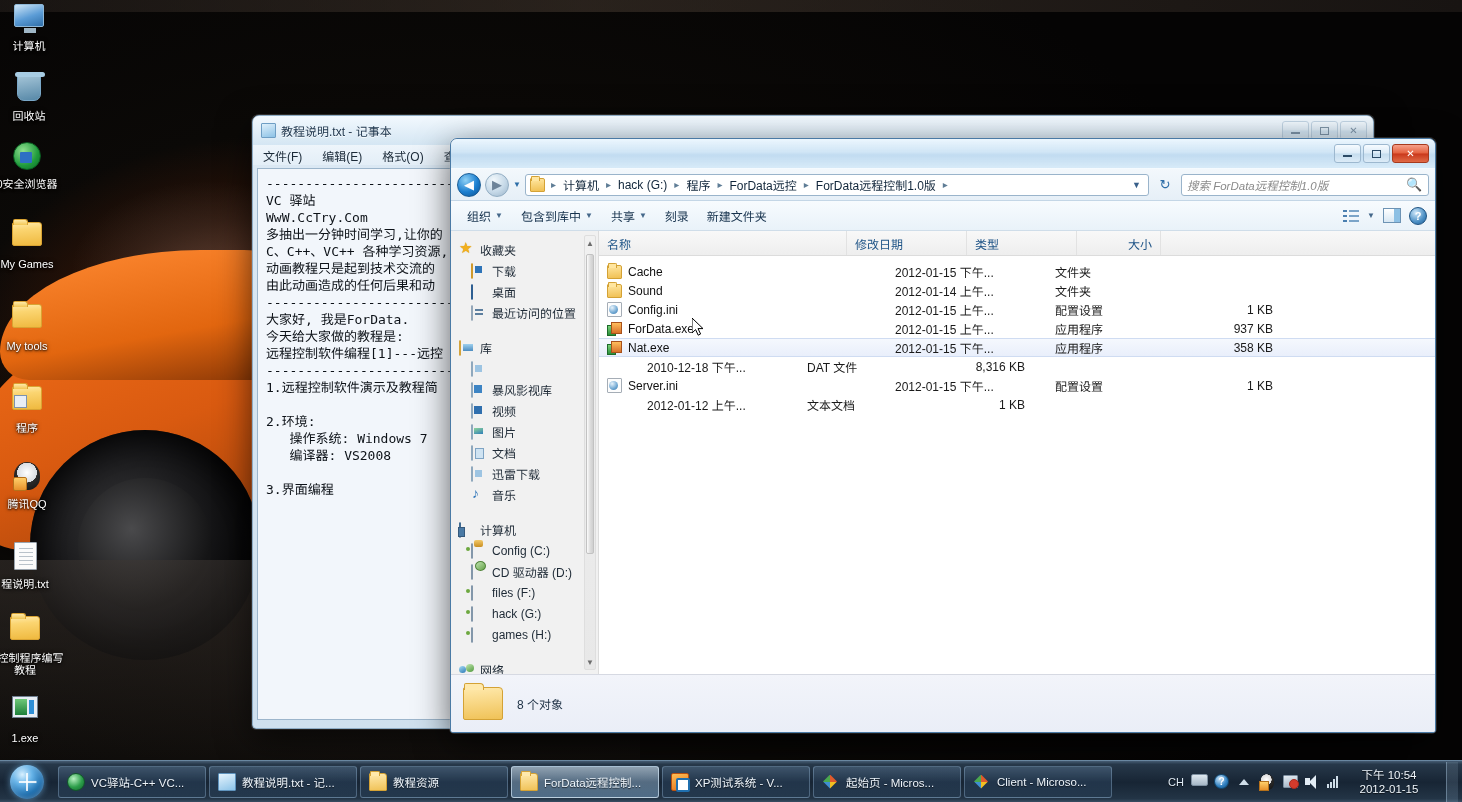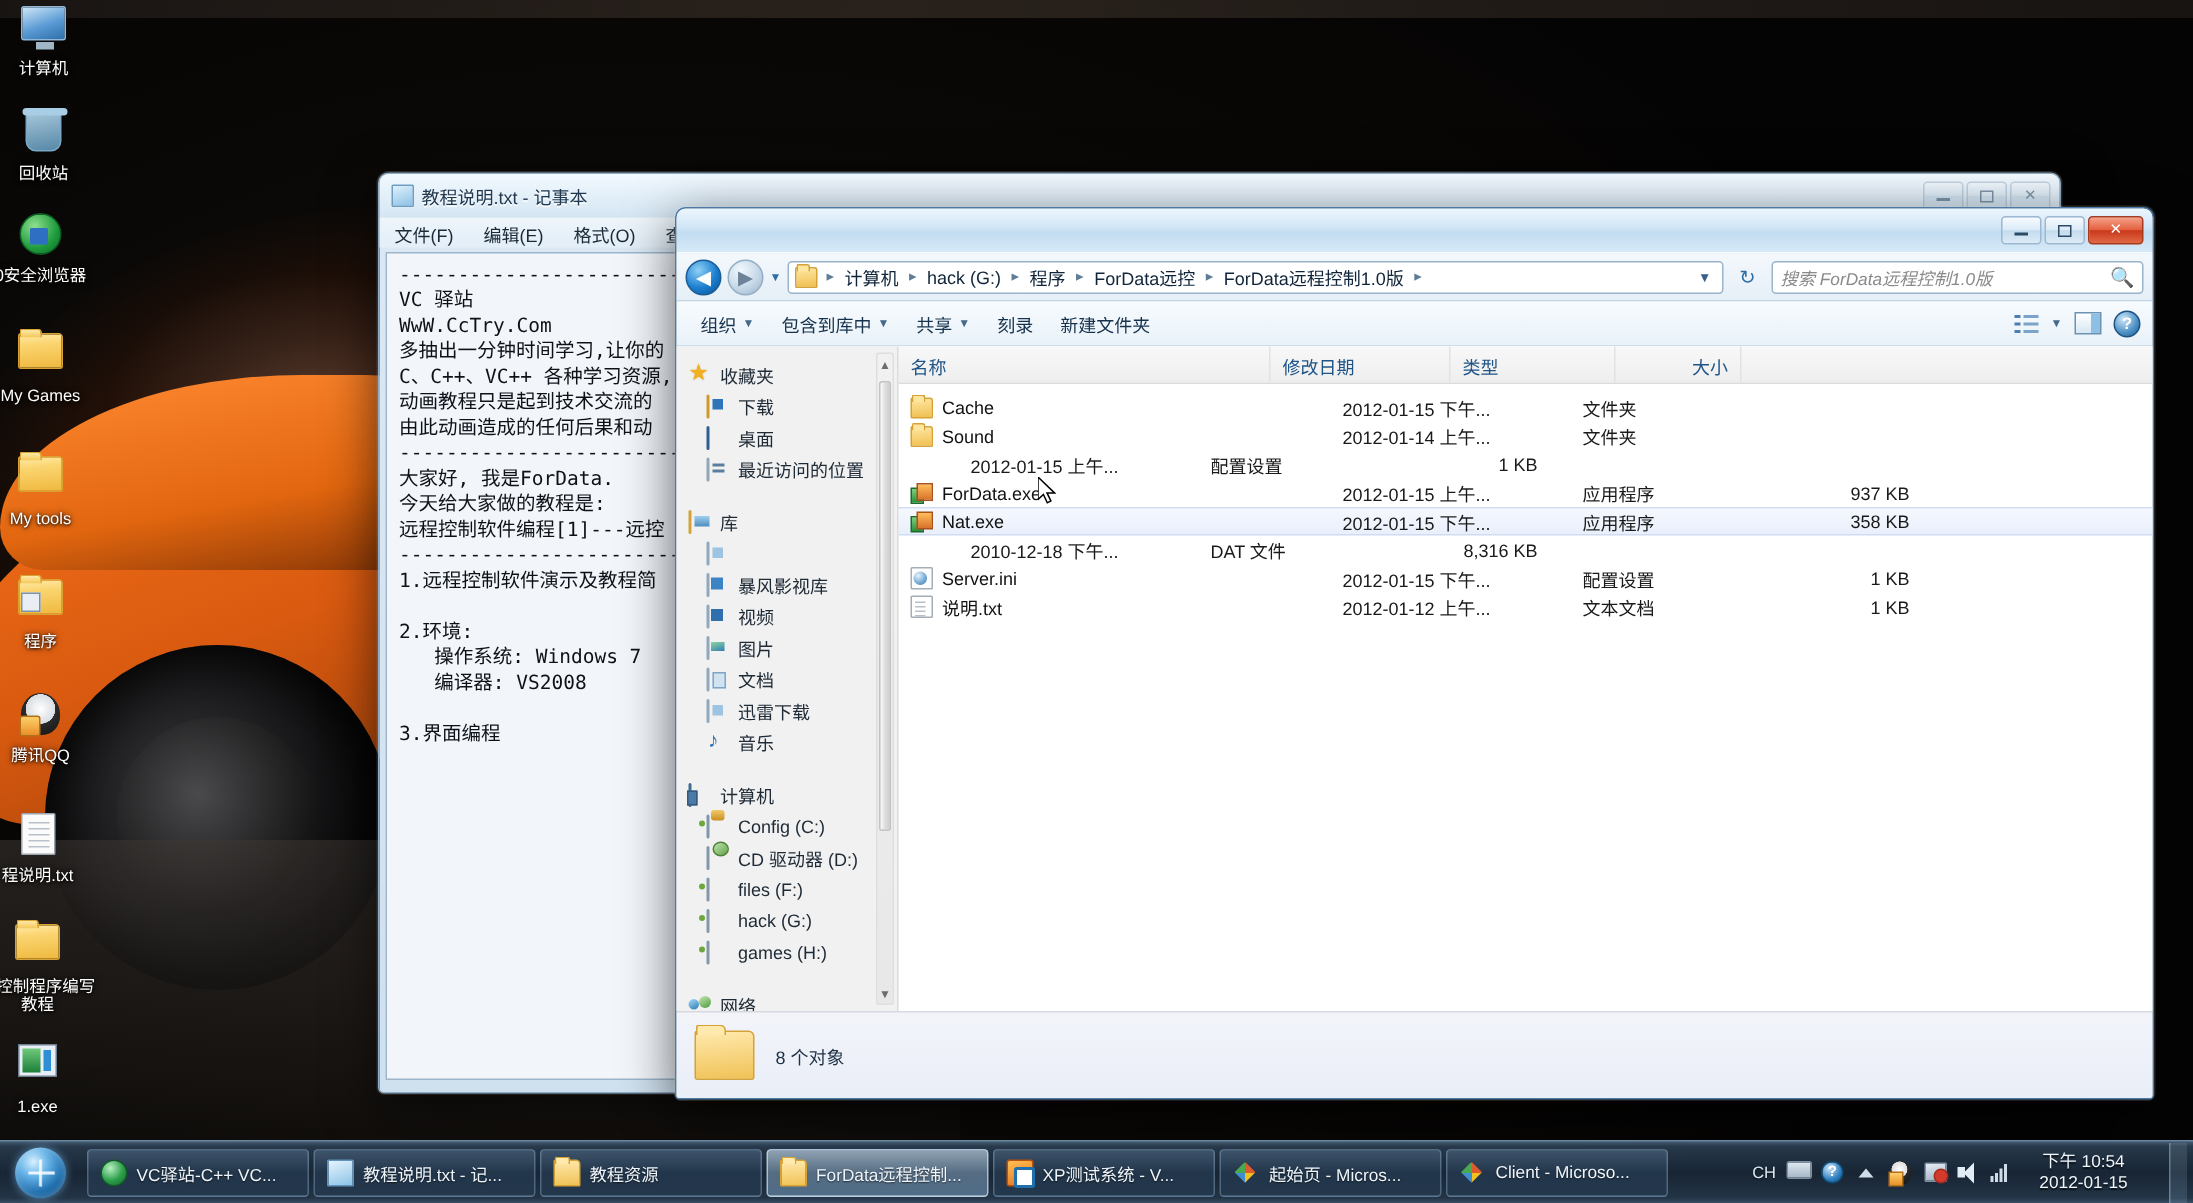--- a/index.html
+++ b/index.html
@@ -742,20 +742,24 @@
             <div class="frow">
               <div class="c-name">
                   <span class="fico folder"></span>
                   <span>Sound</span>
                 </div>
               <div class="c-date">2012-01-14 上午...</div>
               <div class="c-type">文件夹</div>
               <div class="c-size"></div>
             </div>
             <div class="frow">
+              <div class="c-name">
+                  <span class="fico ini"></span>
+                  <span>Config.ini</span>
+                </div>
               <div class="c-date">2012-01-15 上午...</div>
               <div class="c-type">配置设置</div>
               <div class="c-size">1 KB</div>
             </div>
             <div class="frow">
               <div class="c-name">
                   <span class="fico exe"></span>
                   <span>ForData.exe</span>
                 </div>
               <div class="c-date">2012-01-15 上午...</div>
@@ -779,24 +783,20 @@
             <div class="frow">
               <div class="c-name">
                   <span class="fico ini"></span>
                   <span>Server.ini</span>
                 </div>
               <div class="c-date">2012-01-15 下午...</div>
               <div class="c-type">配置设置</div>
               <div class="c-size">1 KB</div>
             </div>
             <div class="frow">
-              <div class="c-name">
-                  <span class="fico txt"></span>
-                  <span>说明.txt</span>
-                </div>
               <div class="c-date">2012-01-12 上午...</div>
               <div class="c-type">文本文档</div>
               <div class="c-size">1 KB</div>
             </div>
           </div>
         </div>
       </div>
 
       <div class="statusbar">
         <div class="sb-folder"></div>

